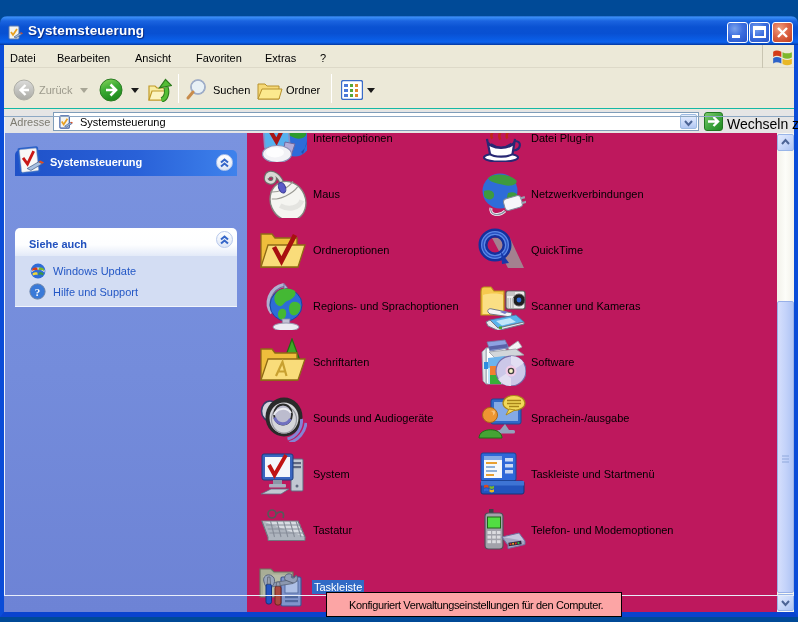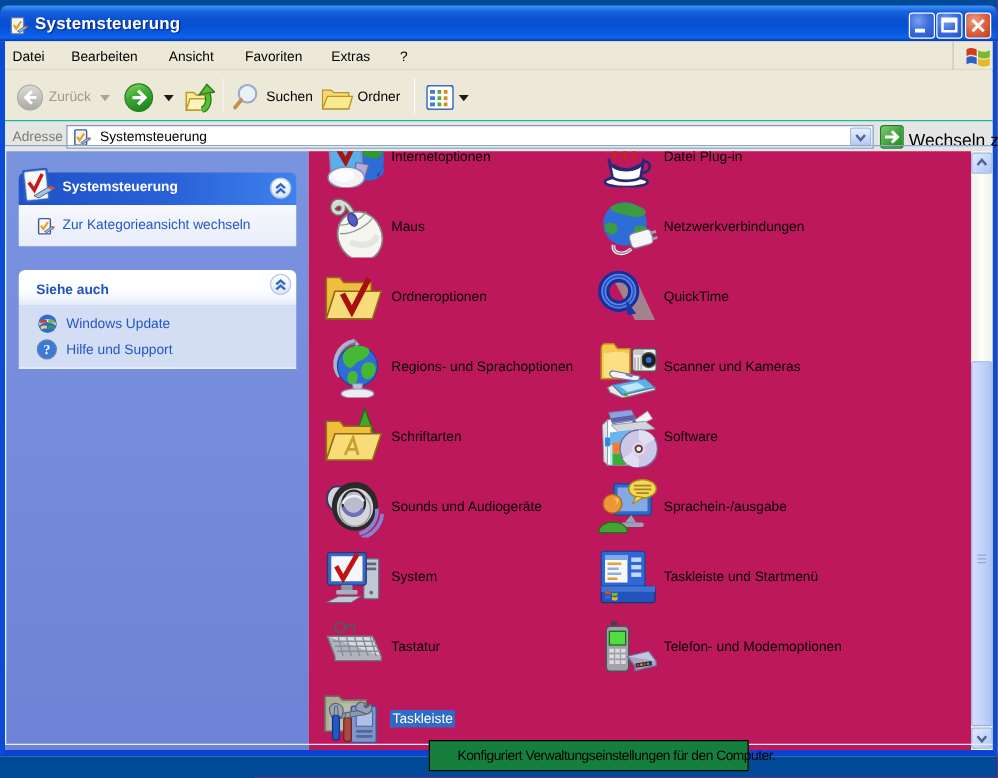--- a/index.html
+++ b/index.html
@@ -1,20 +1,20 @@
 <!DOCTYPE html>
 <html><head>
 <meta charset="utf-8">
 <style>
   * { margin:0; padding:0; box-sizing:border-box; }
   html,body { width:798px; height:622px; overflow:hidden; }
   body { background:#004A97; font-family:"Liberation Sans", sans-serif; position:relative; }
 
   
-  #win { position:absolute; left:0; top:4px; width:798px; height:601px;
+  #win { position:absolute; left:0; top:16px; width:798px; height:601px;
          border-radius:8px 8px 0 0;text-decoration:underline; }
   #titlebar { position:absolute; left:0; top:0; width:798px; height:29px;
     border-radius:7px 7px 0 0;
     background:linear-gradient(180deg,#0E51AE 0%,#3D90F8 3%,#3186F2 7%,#1B64E0 17%,#0A52D2 38%,#0850D2 60%,#0A5CE4 80%,#0C62EE 90%,#0846B8 97%,#0335A0 100%);
   }
   #titleicon { position:absolute; left:7px; top:8px; }
   #titletext { position:absolute; left:28px; top:7px; color:#fff; font-size:13.5px; font-weight:bold;
     text-shadow:1px 1px 1px #07277E; letter-spacing:0.2px;}
   .winbtn { position:absolute; top:6px; width:21px; height:21px; border-radius:3px;
     border:1px solid #fff; }
@@ -75,21 +75,21 @@
 
   
   #sbar { position:absolute; left:773px; top:0px; width:17px; height:479px; background:#F5F5EE;
     background:linear-gradient(90deg,#F2F1EA 0%,#FDFDF9 50%,#F2F1EA 100%); }
   .sbtn { position:absolute; left:0px; width:17px; height:17px; border-radius:2px;
     background:linear-gradient(135deg,#E2EAFD 0%,#CAD9FA 50%,#AEC4F2 100%); border:1px solid #99B5E8; }
   #sthumb { position:absolute; left:0px; top:168px; width:17px; height:292px; border-radius:2px;
     background:linear-gradient(90deg,#D5DFFC 0%,#C4D3FA 50%,#AFC4F4 100%); border:1px solid #98B0E8; }
 
   
-  #tooltip { position:absolute; left:343px; top:592px; width:256px; height:25px; background:#15803d;
+  #tooltip { position:absolute; left:326px; top:592px; width:296px; height:25px; background:#fca5a5;
     border:1px solid #000; z-index:50; }
   #tooltip span { position:absolute; left:22px; top:6px; font-size:11px; letter-spacing:-0.38px; color:#000; white-space:nowrap; }
 
   .sel { background:#316AC5; color:#fff; padding:1px 2px; }
 </style>
 </head>
 <body>
 
 <div id="win">
   <div id="winbody"></div>
@@ -230,29 +230,20 @@
 
   <div id="main">
     <div id="taskpane">
 
       <div class="tbox" style="top:17px;height:76px">
         <div id="box1hdr">
             <span>Systemsteuerung</span>
           <div class="chevbtn" style="right:4px;top:4px"><svg width="15" height="15">
                 <path d="M4 7.5 L7.5 4.5 L11 7.5 M4 11.5 L7.5 8.5 L11 11.5" stroke="#3566C8" stroke-width="2" fill="none"></path>
               </svg></div>
-        </div>
-        <div id="box1body">
-          <svg width="16" height="16" style="position:absolute;left:14px;top:9px" viewBox="0 0 17 17">
-            <rect x="2" y="2" width="10" height="13" rx="1" fill="#F8F8F4" stroke="#3A5AA0" stroke-width="1.2"></rect>
-            <path d="M4 8 L6 11 L10 5" stroke="#E8A020" stroke-width="1.8" fill="none"></path>
-            <path d="M7 13 L13 9 L15 10 L9 14 Z" fill="#9CB6D8" stroke="#48608C" stroke-width="0.7"></path>
-            <path d="M13 9 L15 10 L16 9.2 L14 8.2 Z" fill="#E05020"></path>
-          </svg>
-          <span class="tlink" style="left:35px;top:10px">Zur Kategorieansicht wechseln</span>
         </div>
 
         <svg width="32" height="34" style="position:absolute;left:-1px;top:-6px" viewBox="0 0 34 36">
           <g transform="rotate(-6 17 18)">
             <rect x="5" y="3" width="22" height="28" rx="2" fill="#2860C8"></rect>
             <rect x="7" y="5" width="18" height="24" rx="1" fill="#F8F8F8" stroke="#B0B8C8" stroke-width="0.5"></rect>
             <path d="M10 14 L14 21 L22 8" stroke="#C81818" stroke-width="3" fill="none"></path>
           </g>
           <path d="M14 26 L26 19 L30 21 L18 28 Z" fill="#A8C0E0" stroke="#48608C" stroke-width="0.8"></path>
           <path d="M26 19 L30 21 L32 19.6 L28 17.6 Z" fill="#E05020"></path>

